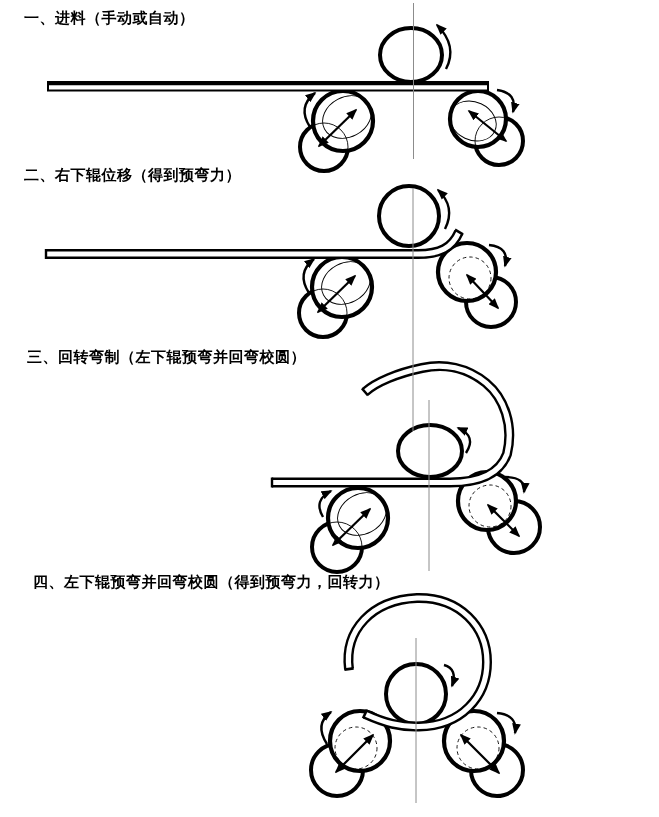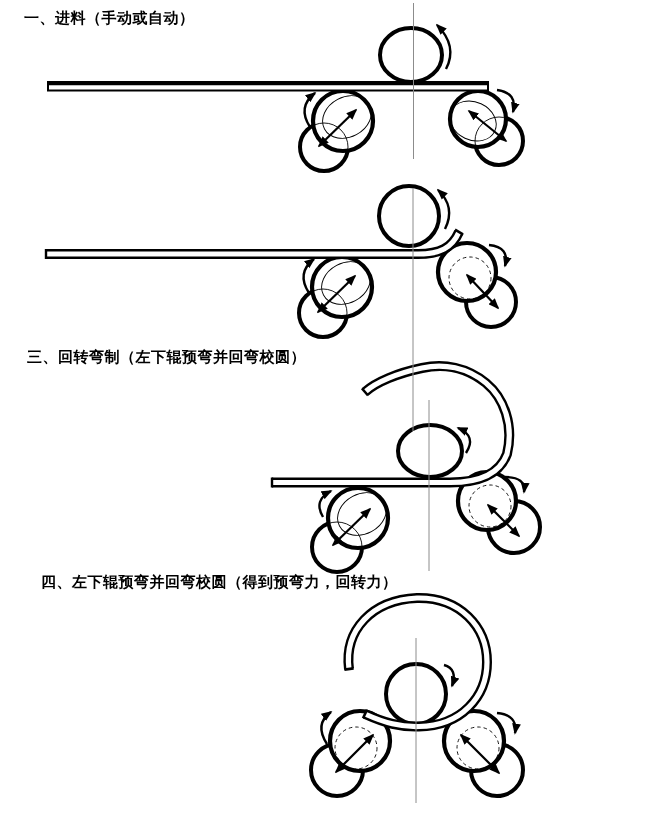--- a/index.html
+++ b/index.html
@@ -4,28 +4,29 @@
 <style>
   html,body{margin:0;padding:0;background:#fff;}
   #canvas{position:relative;width:659px;height:817px;background:#ffffff;overflow:hidden;
           font-family:Liberation Mono, monospace;}
   #canvas svg{position:absolute;left:0;top:0;}
   .step-label{position:absolute;font-size:15px;font-weight:bold;color:#000;
               letter-spacing:0.5px;white-space:nowrap;}
   .l1{left:24px;top:9px;}
   .l2{left:24px;top:166px;}
   .l3{left:27px;top:348px;}
-  .l4{left:33px;top:573px;margin-left:8px;}
+  .l4{left:33px;top:573px;}
 </style>
 </head>
 <body>
 
 <div id="canvas">
 
   <div class="step-label l1">一、进料（手动或自动）</div>
+  <div class="step-label l2">二、右下辊位移（得到预弯力）</div>
   <div class="step-label l3">三、回转弯制（左下辊预弯并回弯校圆）</div>
   <div class="step-label l4">四、左下辊预弯并回弯校圆（得到预弯力，回转力）</div>
 
   <svg width="659" height="817" viewBox="0 0 659 817">
     <defs>
       <marker id="ah" viewBox="0 0 10 8" refX="8.5" refY="4" markerWidth="11" markerHeight="9" orient="auto-start-reverse" markerUnits="userSpaceOnUse">
         <path d="M0 0 L10 4 L0 8 z" fill="#000"></path>
       </marker>
     </defs>
 

